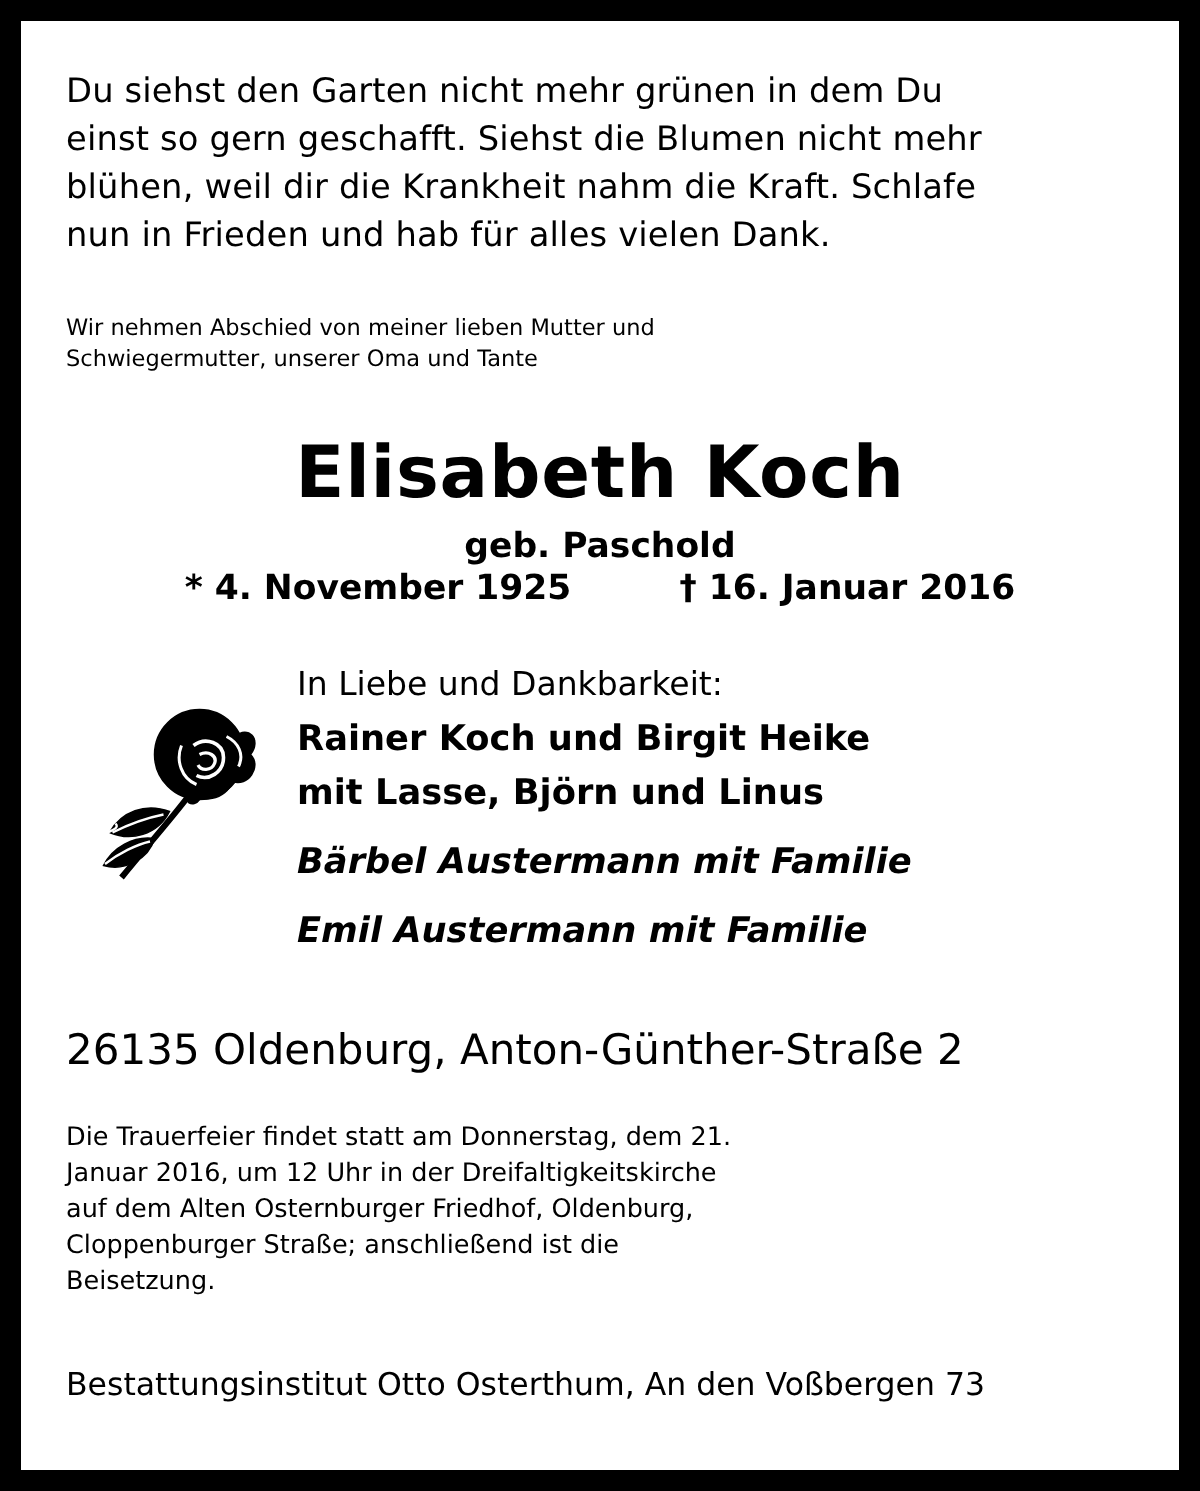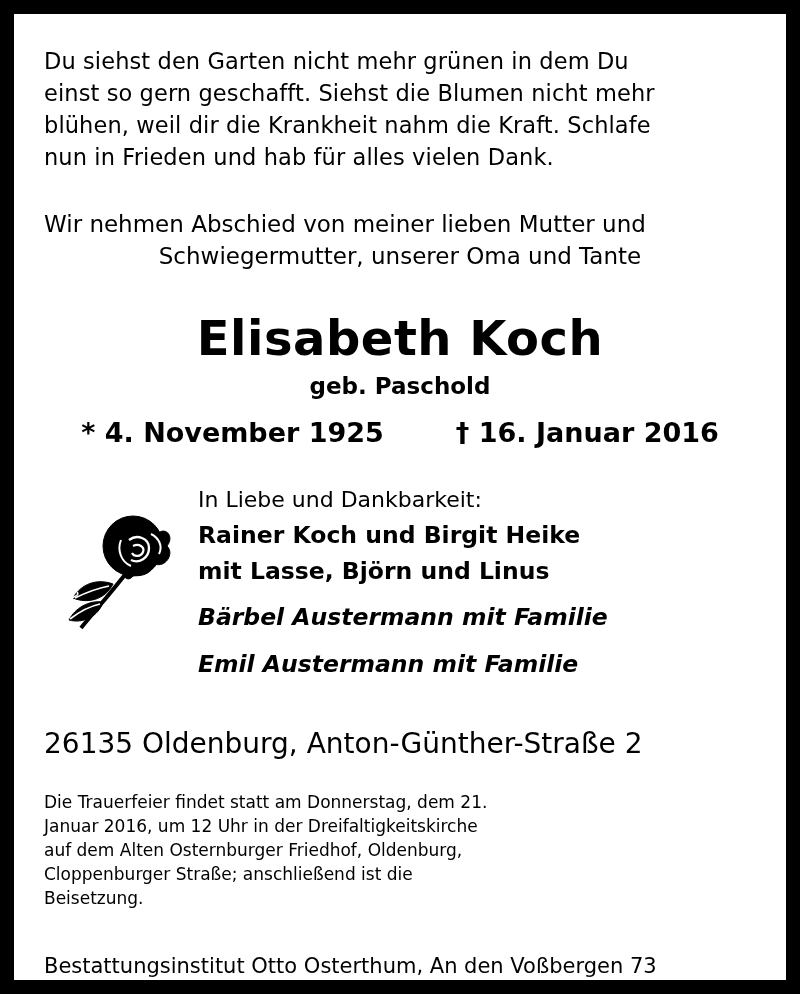--- a/index.html
+++ b/index.html
@@ -28,46 +28,46 @@
   }
   .poem {
     font-size: 22.5px;
     line-height: 1.42;
     text-align: justify;
     color: #000;
     letter-spacing: 0.1px;
   }
   .intro {
     margin-top: 34px;
-    font-size: 23px;
+    font-size: 15px;
     line-height: 1.42;
     text-align: justify;
     color: #000;
   }
   .intro .last {
-    text-align: center;
+    text-align: left;
   }
   .name-block {
     margin-top: 40px;
     text-align: center;
   }
   .full-name {
     font-size: 48px;
     font-weight: bold;
     letter-spacing: 0.5px;
     line-height: 1.05;
   }
   .maiden {
     margin-top: 10px;
     font-size: 23px;
     font-weight: bold;
   }
   .dates {
-    margin-top: 18px;
-    font-size: 27px;
+    margin-top: 2px;
+    font-size: 23px;
     font-weight: bold;
     display: flex;
     justify-content: center;
     gap: 72px;
   }
   .dates span {
     white-space: nowrap;
   }
   .mourners-wrap {
     margin-top: 36px;

